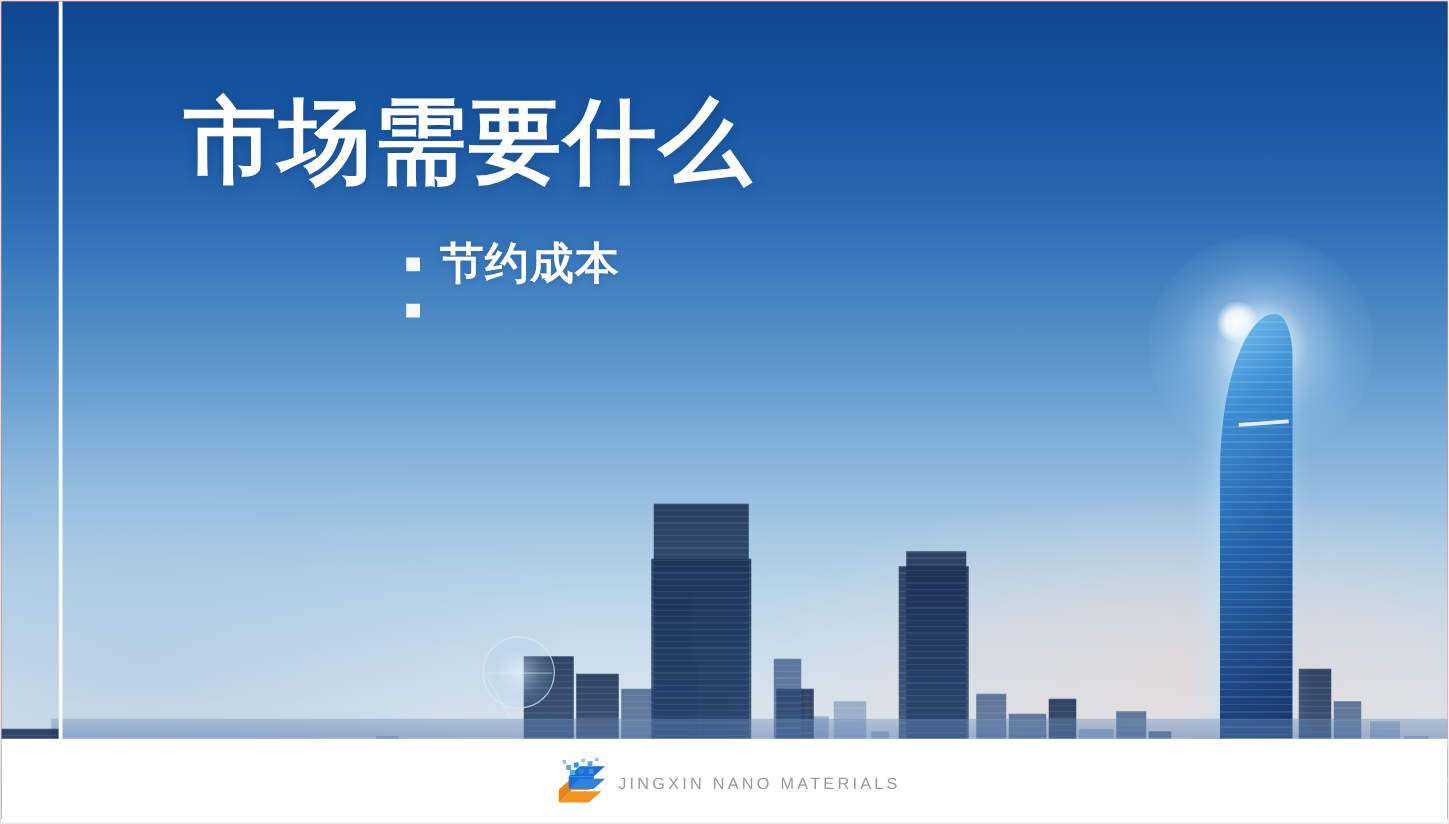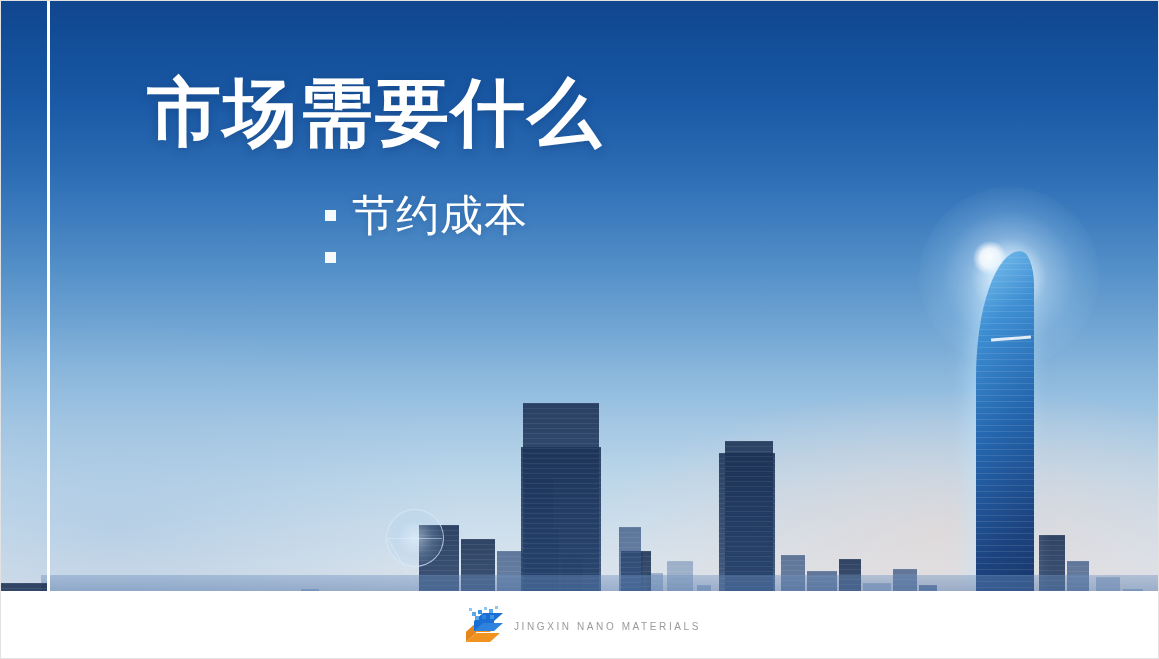--- a/index.html
+++ b/index.html
@@ -298,26 +298,27 @@
   }
   .bullet-marker {
     width: 11px;
     height: 11px;
     background: #ffffff;
     margin-right: 16px;
     flex: none;
     opacity: 0.95;
   }
   .bullet-text {
-    font-size: 43px;
+    font-size: 35px;
     line-height: 1.15;
     color: #ffffff;
     letter-spacing: 1px;
     white-space: nowrap;
     text-shadow: 0 1px 6px rgba(20,60,110,0.28);
+    font-weight: bold;
   }
 
   
   .footer {
     position: absolute;
     left: 0;
     top: 590px;
     width: 1159px;
     height: 67px;
     background: #ffffff;
@@ -332,21 +333,21 @@
   }
   .logo-mark { width: 44px; height: 38px; flex: none; }
   .logo-words { display: flex; flex-direction: column; line-height: 1; }
   .logo-cn {
     font-size: 24px;
     font-weight: bold;
     color: #3f3f3f;
     letter-spacing: 1px;
   }
   .logo-en {
-    font-size: 10px;
+    font-size: 13px;
     color: #9a9a9a;
     letter-spacing: 2.6px;
     margin-top: 4px;
   }
 </style>
 </head>
 <body>
 
 <div class="slide">
 

